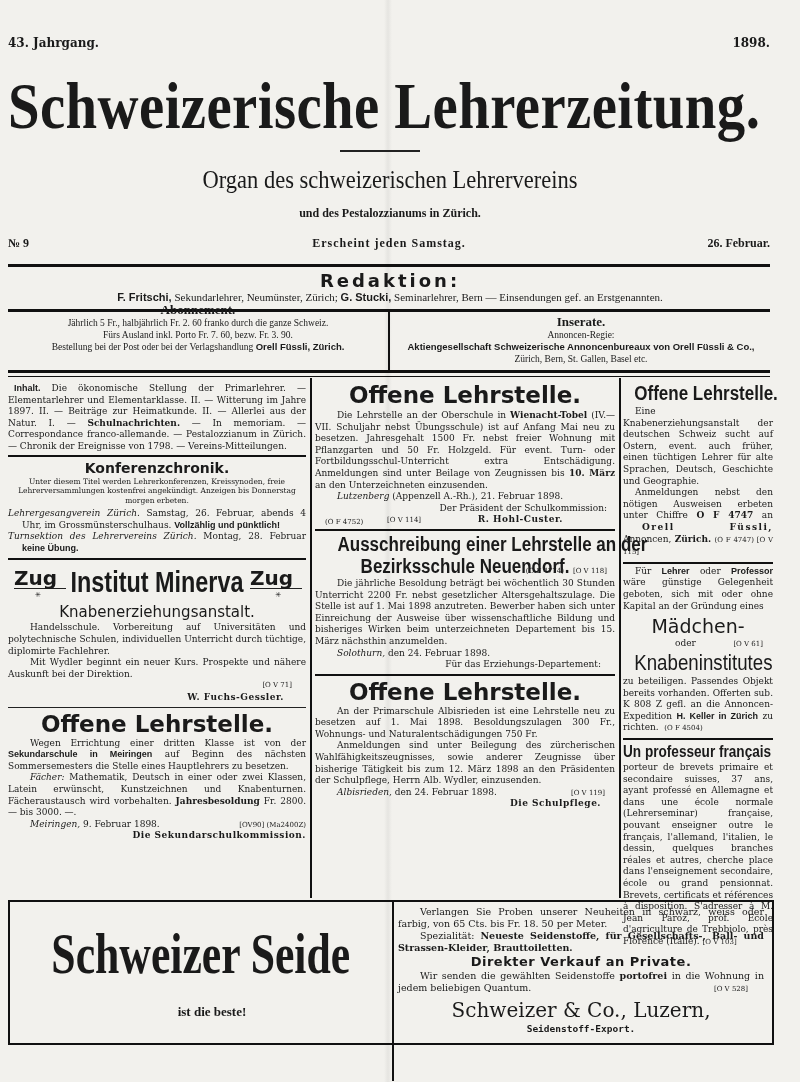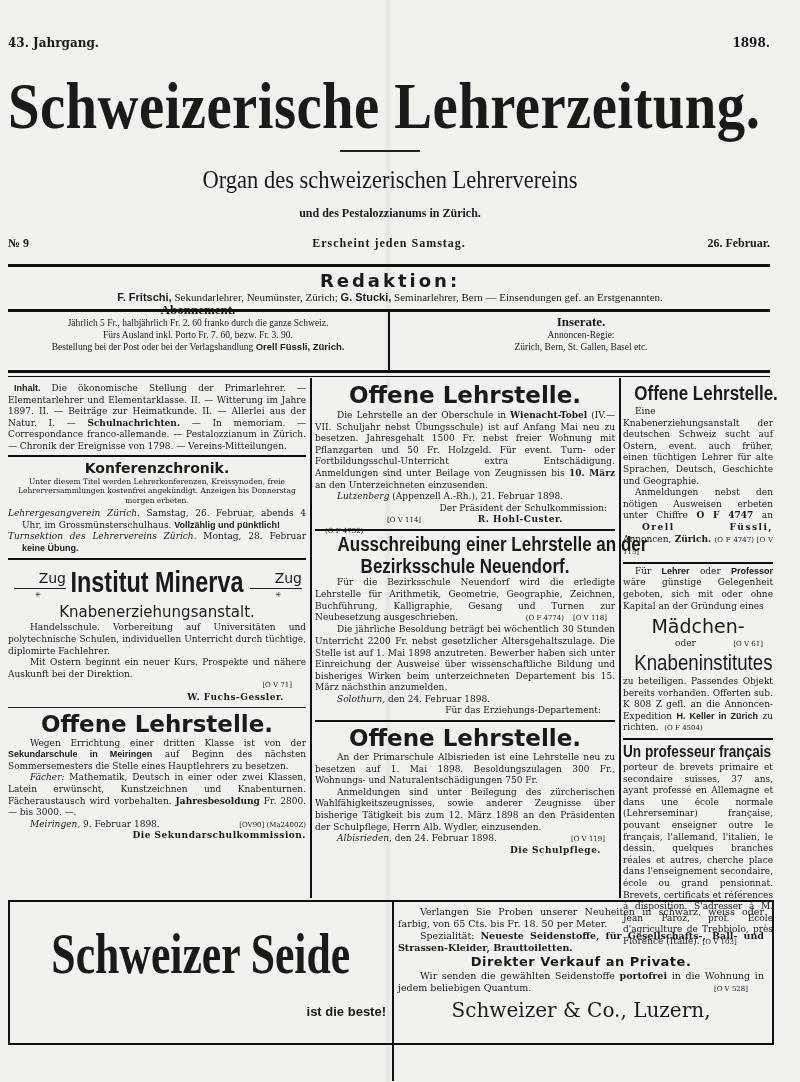--- a/index.html
+++ b/index.html
@@ -40,31 +40,31 @@
   .b { font-weight: bold; }
   .i { font-style: italic; }
   .big-head { font-family: "DejaVu Sans", sans-serif; font-weight: bold; text-align: center; }
   .cond-head { font-family: "Liberation Sans", sans-serif; font-weight: bold; text-align: center; transform: scaleX(0.85); }
   .code { font-size: 7px; }
   .rule-thin { height: 1px; background: #222; margin: 2px 0; }
   .rule-thick { height: 2px; background: #111; margin: 2px 0; }
 
   
   .minerva-row { position: relative; height: 40px; }
-  .zug { position: absolute; top: 6px; font-family: "DejaVu Sans", sans-serif; font-weight: normal; font-size: 14px; width: 52px; text-align: right; border-bottom: 1px solid #222; line-height: 20px; }
+  .zug { position: absolute; top: 6px; font-family: "DejaVu Sans", sans-serif; font-weight: bold; font-size: 20px; width: 52px; text-align: left; border-bottom: 1px solid #222; line-height: 20px; }
   .zug-l { left: 6px; }
   .zug-r { right: 4px; }
   .minerva-title { position: absolute; left: 0; width: 100%; top: 0; text-align: center; font-family: "Liberation Sans", sans-serif; font-weight: bold; font-size: 30px; transform: scaleX(0.78); line-height: 40px; }
   .star { position: absolute; top: 28px; font-size: 7px; }
 
   
   .seide-box { position: absolute; left: 8px; top: 900px; width: 766px; height: 145px; border: 2px solid #111; }
   .seide-left { position: absolute; left: 0; top: 0; width: 376px; height: 141px; }
   .seide-title { position: absolute; top: 20px; left: 0; width: 376px; text-align: center; font-family: "Liberation Serif", serif; font-weight: bold; font-size: 56px; transform: scaleX(0.78); line-height: 64px; white-space: nowrap; }
-  .seide-sub { position: absolute; top: 102px; left: 0; width: 376px; text-align: right; font-family: Liberation Sans, sans-serif; font-weight: bold; font-size: 13px; padding-left: 28px; }
+  .seide-sub { position: absolute; top: 102px; left: 0; width: 376px; text-align: center; font-family: Liberation Serif, serif; font-weight: bold; font-size: 13px; padding-left: 28px; }
   .seide-right { position: absolute; left: 382px; top: 0; width: 376px; height: 179px; border-left: 2px solid #111; padding: 4px 4px 0 4px; font-family: "DejaVu Serif", serif; font-size: 9.5px; line-height: 12px; }
   .seide-right p { text-align: justify; }
 </style>
 </head>
 <body>
 
 <div class="page">
   <div class="fold"></div>
 
   <div class="top-line">
@@ -93,20 +93,21 @@
   <div class="abo">
     <h3>Abonnement.</h3>
     <div>Jährlich 5 Fr., halbjährlich Fr. 2. 60 franko durch die ganze Schweiz.</div>
     <div>Fürs Ausland inkl. Porto Fr. 7. 60, bezw. Fr. 3. 90.</div>
     <div><span>Bestellung bei der Post oder bei der Verlagshandlung </span><span class="sans-b">Orell Füssli, Zürich.</span></div>
   </div>
   <div class="vrule" style="left:388px;top:312px;height:58px;"></div>
   <div class="ins">
     <h3>Inserate.</h3>
     <div>Annoncen-Regie:</div>
+    <div class="sans-b">Aktiengesellschaft Schweizerische Annoncenbureaux von Orell Füssli &amp; Co.,</div>
     <div>Zürich, Bern, St. Gallen, Basel etc.</div>
   </div>
 
   <div class="hrule" style="top:370px;height:3px;"></div>
   <div class="hrule" style="top:376px;height:1px;"></div>
 
   <div class="vrule" style="left:310px;top:378px;height:520px;"></div>
   <div class="vrule" style="left:619px;top:378px;height:520px;"></div>
 
   <div class="col" style="left:8px;top:383px;width:298px;">
@@ -120,47 +121,46 @@
 
     <div class="minerva-row">
       <div class="zug zug-l">Zug</div>
       <div class="minerva-title">Institut Minerva</div>
       <div class="zug zug-r">Zug</div>
       <span class="star" style="left:27px;">✳</span>
       <span class="star" style="right:25px;">✳</span>
     </div>
     <div style="text-align:center;font-family:'DejaVu Sans',sans-serif;font-size:15px;line-height:20px;">Knabenerziehungsanstalt.</div>
     <p class="ind">Handelsschule. Vorbereitung auf Universitäten und polytechnische Schulen, individuellen Unterricht durch tüchtige, diplomirte Fachlehrer.</p>
-    <p class="ind">Mit Ostern beginnt ein neuer Kurs. Prospekte und nähere Auskunft bei der Direktion.</p>
+    <p class="ind">Mit Wydler beginnt ein neuer Kurs. Prospekte und nähere Auskunft bei der Direktion.</p>
     <div class="right code" style="padding-right:14px;">[O V 71]</div>
     <div class="right b" style="padding-right:22px;letter-spacing:0.5px;">W. Fuchs-Gessler.</div>
     <div class="rule-thin" style="margin-top:3px;"></div>
 
     <div class="big-head" style="font-size:23px;line-height:28px;">Offene Lehrstelle.</div>
     <p class="ind"><span>Wegen Errichtung einer dritten Klasse ist von der </span><span class="sans-b">Sekundarschule in Meiringen</span><span> auf Beginn des nächsten Sommersemesters die Stelle eines Hauptlehrers zu besetzen.</span></p>
     <p class="ind"><span class="i">Fächer:</span><span> Mathematik, Deutsch in einer oder zwei Klassen, Latein erwünscht, Kunstzeichnen und Knabenturnen. Fächeraustausch wird vorbehalten. </span><span class="b">Jahresbesoldung</span><span> Fr. 2800. — bis 3000. —.</span></p>
     <p class="ind" style="position:relative;"><span class="i">Meiringen,</span><span> 9. Februar 1898.</span><span class="code" style="position:absolute;right:0;top:1px;">[OV90] (Ma2400Z)</span></p>
     <div class="right b" style="letter-spacing:0.5px;">Die Sekundarschulkommission.</div>
   </div>
 
   <div class="col" style="left:315px;top:380px;width:300px;">
     <div class="big-head" style="font-size:23px;line-height:30px;">Offene Lehrstelle.</div>
     <p class="ind"><span>Die Lehrstelle an der Oberschule in </span><span class="b">Wienacht-Tobel</span><span> (IV.—VII. Schuljahr nebst Übungsschule) ist auf Anfang Mai neu zu besetzen. Jahresgehalt 1500 Fr. nebst freier Wohnung mit Pflanzgarten und 50 Fr. Holzgeld. Für event. Turn- oder Fortbildungsschul-Unterricht extra Entschädigung. Anmeldungen sind unter Beilage von Zeugnissen bis </span><span class="b">10. März</span><span> an den Unterzeichneten einzusenden.</span></p>
     <p class="ind"><span class="i">Lutzenberg</span><span> (Appenzell A.-Rh.), 21. Februar 1898.</span></p>
     <div class="right" style="padding-right:8px;">Der Präsident der Schulkommission:</div>
     <div style="position:relative;height:12px;">
-      <span class="code" style="position:absolute;left:10px;top:12px;">(O F 4752)</span>
+      <span class="code" style="position:absolute;left:10px;top:3px;">(O F 4752)</span>
       <span class="code" style="position:absolute;left:72px;top:1px;">[O V 114]</span>
       <span class="b" style="position:absolute;right:52px;letter-spacing:0.5px;">R. Hohl-Custer.</span>
     </div>
     <div class="rule-thick" style="margin-top:3px;"></div>
 
     <div class="cond-head" style="font-size:20px;line-height:22px;white-space:nowrap;">Ausschreibung einer Lehrstelle an der</div>
     <div class="cond-head" style="font-size:20px;line-height:22px;">Bezirksschule Neuendorf.</div>
-    <p class="ind">Für die Bezirksschule Neuendorf wird die erledigte Lehrstelle für Arithmetik, Geometrie, Geographie, Zeichnen, Buchführung, Kalligraphie, Gesang und Turnen zur Neubesetzung ausgeschrieben.</p>
     <div class="right code" style="margin-top:-11px;padding-right:8px;"><span>(O F 4774)</span>&nbsp;&nbsp;&nbsp;&nbsp;<span>[O V 118]</span></div>
     <p class="ind">Die jährliche Besoldung beträgt bei wöchentlich 30 Stunden Unterricht 2200 Fr. nebst gesetzlicher Altersgehaltszulage. Die Stelle ist auf 1. Mai 1898 anzutreten. Bewerber haben sich unter Einreichung der Ausweise über wissenschaftliche Bildung und bisheriges Wirken beim unterzeichneten Departement bis 15. März nächsthin anzumelden.</p>
     <p class="ind"><span class="i">Solothurn,</span><span> den 24. Februar 1898.</span></p>
     <div class="right" style="padding-right:14px;">Für das Erziehungs-Departement:</div>
     <div class="rule-thick" style="margin-top:3px;"></div>
 
     <div class="big-head" style="font-size:23px;line-height:28px;">Offene Lehrstelle.</div>
     <p class="ind">An der Primarschule Albisrieden ist eine Lehrstelle neu zu besetzen auf 1. Mai 1898. Besoldungszulagen 300 Fr., Wohnungs- und Naturalentschädigungen 750 Fr.</p>
     <p class="ind">Anmeldungen sind unter Beilegung des zürcherischen Wahlfähigkeitszeugnisses, sowie anderer Zeugnisse über bisherige Tätigkeit bis zum 12. März 1898 an den Präsidenten der Schulpflege, Herrn Alb. Wydler, einzusenden.</p>
     <p class="ind" style="position:relative;"><span class="i">Albisrieden,</span><span> den 24. Februar 1898.</span><span class="code" style="position:absolute;right:10px;top:1px;">[O V 119]</span></p>
@@ -192,15 +192,16 @@
       <div class="seide-title">Schweizer Seide</div>
       <div class="seide-sub">ist die beste!</div>
     </div>
     <div class="seide-right">
       <p class="ind">Verlangen Sie Proben unserer Neuheiten in schwarz, weiss oder farbig, von 65 Cts. bis Fr. 18. 50 per Meter.</p>
       <p class="ind"><span>Spezialität: </span><span class="b">Neueste Seidenstoffe, für Gesellschafts-, Ball- und Strassen-Kleider, Brauttoiletten.</span></p>
       <div class="big-head" style="font-size:13px;line-height:16px;letter-spacing:0.5px;">Direkter Verkauf an Private.</div>
       <p class="ind"><span>Wir senden die gewählten Seidenstoffe </span><span class="b">portofrei</span><span> in die Wohnung in jedem beliebigen Quantum.</span></p>
       <div class="right code" style="margin-top:-11px;padding-right:16px;">[O V 528]</div>
       <div style="text-align:center;font-family:'DejaVu Serif',serif;font-size:20px;line-height:26px;margin-top:2px;">Schweizer &amp; Co., Luzern,</div>
+      <div style="text-align:center;font-family:'DejaVu Sans Mono',monospace;font-size:9.5px;font-weight:bold;">Seidenstoff-Export.</div>
     </div>
   </div>
 </div>
 
 </body></html>

